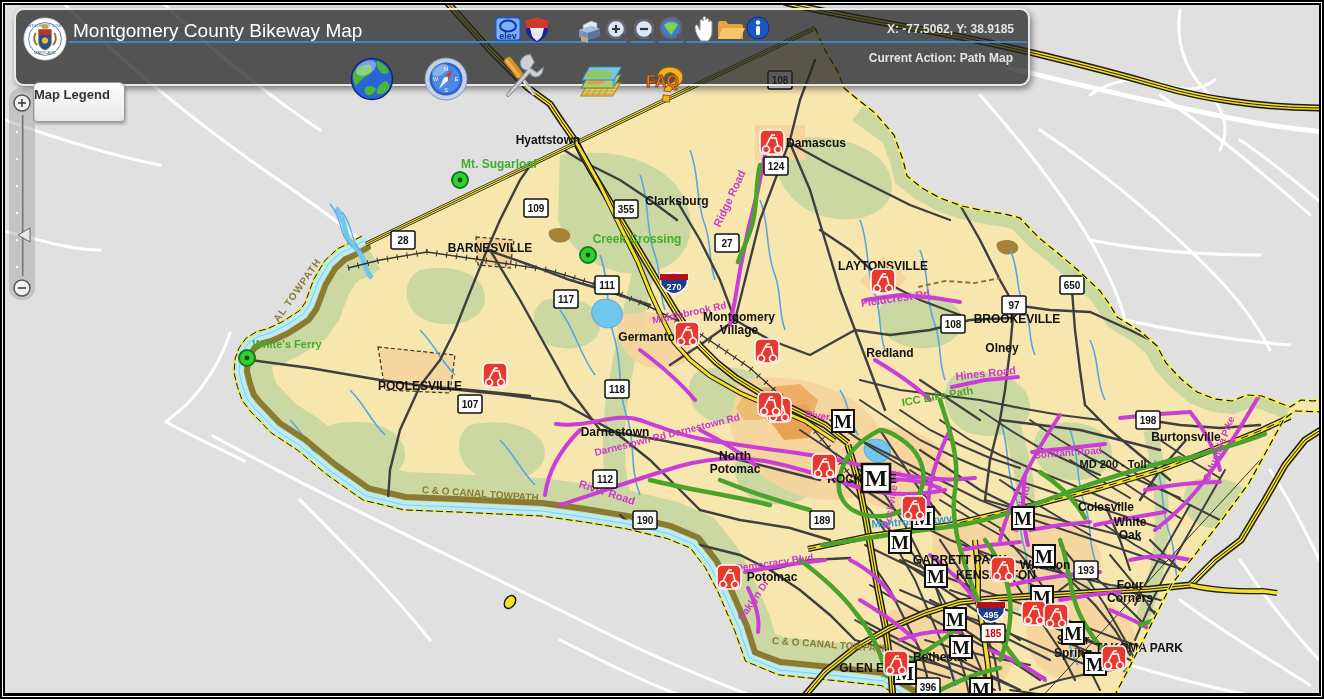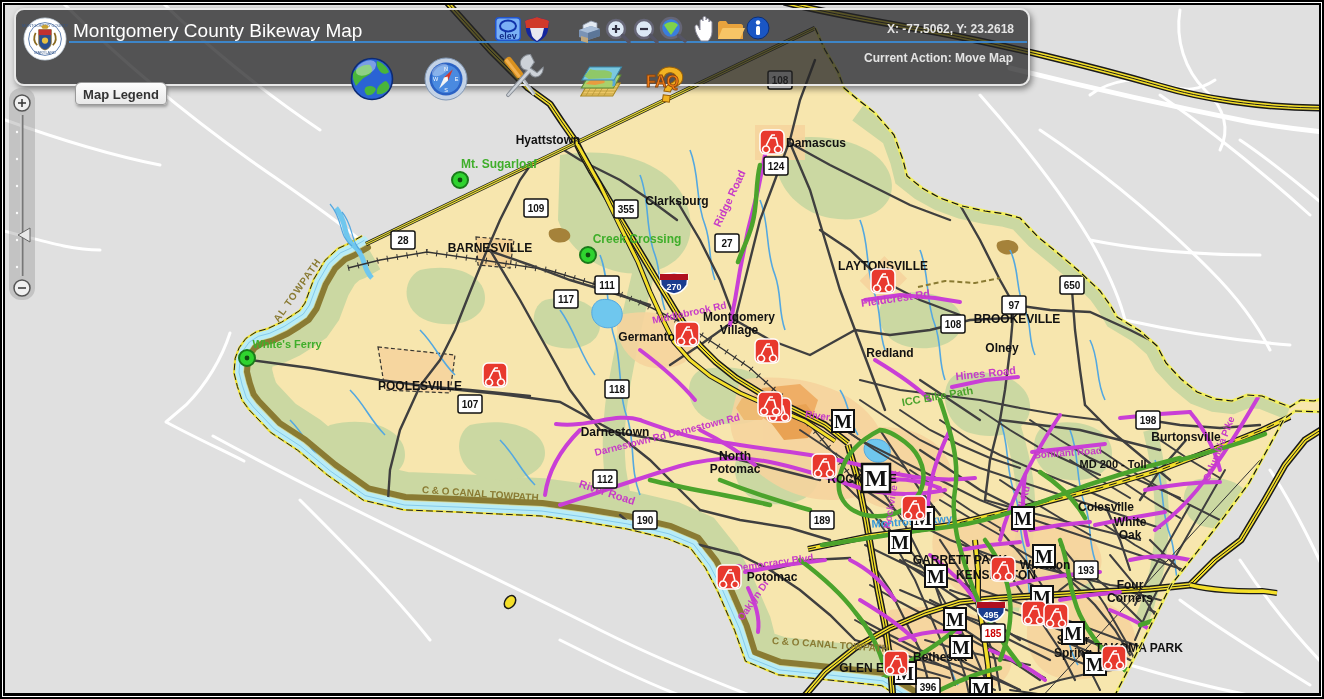--- a/index.html
+++ b/index.html
@@ -6,21 +6,21 @@
 *{box-sizing:border-box;}
 #frame{position:absolute;left:2px;top:2px;width:1320px;height:695px;border:1px solid #fff;}
 #map{position:absolute;left:5px;top:5px;width:1314px;height:688px;background:#e2e2e2;overflow:hidden;}
 #map svg{position:absolute;left:-5px;top:-5px;}
 .hdr{position:absolute;left:14px;top:8px;width:1016px;height:78px;background:rgba(36,36,38,0.75);border:2px solid #e8e8e8;border-radius:10px;box-shadow:2px 3px 6px rgba(0,0,0,0.45);z-index:20;}
 .hdr .title{position:absolute;left:57px;top:10px;color:#fff;font:19px "Liberation Sans",sans-serif;}
 .hdr .sub{position:absolute;left:55px;top:36px;color:#f0f0f0;font:bold 13px "Liberation Sans",sans-serif;}
 .hdr .blue{position:absolute;left:53px;top:31px;width:958px;height:2px;background:#3d85c8;}
 .hdr .xy{position:absolute;right:14px;top:12px;color:#e4e4e4;font:bold 12px "Liberation Sans",sans-serif;}
 .hdr .act{position:absolute;right:15px;top:41px;color:#e4e4e4;font:bold 12px "Liberation Sans",sans-serif;}
-#legendtab{position:absolute;left:33px;top:82px;width:92px;height:23px;background:linear-gradient(#fdfdfd,#e8e8e8);border:1px solid #999;border-radius:6px 6px 4px 4px;box-shadow:1px 2px 3px rgba(0,0,0,0.3);z-index:21;color:#333;font:bold 13px "Liberation Sans",sans-serif;text-align:center;line-height:24px;margin-left:42px;}
+#legendtab{position:absolute;left:33px;top:82px;width:92px;height:40px;background:linear-gradient(#fdfdfd,#e8e8e8);border:1px solid #999;border-radius:6px 6px 4px 4px;box-shadow:1px 2px 3px rgba(0,0,0,0.3);z-index:21;color:#333;font:bold 13px "Liberation Sans",sans-serif;line-height:24px;}
 #slider{position:absolute;left:9px;top:88px;width:26px;height:212px;background:rgba(160,160,160,0.45);border-radius:12px;z-index:21;}
 </style>
 </head>
 <body>
 <div id="frame"></div>
 <div id="map">
 <svg width="1324" height="699" viewBox="0 0 1324 699">
 <defs>
 <clipPath id="cc">
           <path id="county" d="M 815,28 L 825,50 L 838,72 L 844,88 L 856,98 L 875,113 L 894,135 L 903,160 L 907,176 L 922,188 L 940,198 L 962,206 L 985,211 L 1005,214 L 1020,218 L 1038,237 L 1060,255 L 1080,272 L 1100,291 L 1110,305 L 1117,317 L 1140,331 L 1157,346 L 1166,363 L 1181,379 L 1197,392 L 1215,399 L 1232,401 L 1247,395 L 1262,396 L 1277,402 L 1290,407 L 1301,400 L 1314,401 L 1324,398 L 1324,412 L 1295,411 L 1284,419 L 1266,452 L 1249,483 L 1224,517 L 1197,552 L 1171,585 L 1149,629 L 1127,672 L 1113,699 L 920,699 L 920,699 L 905,690 L 884,677 L 830,671 L 780,666 L 752,655 L 743,627 L 726,588 L 713,563 L 696,541 L 670,530 L 628,520 L 585,513 L 542,507 L 499,505 L 457,503 L 405,501 L 367,492 L 333,468 L 303,443 L 277,426 L 256,404 L 250,396 L 246,384 L 243,372 L 244,360 L 247,352 L 252,345 L 260,340 L 271,337 L 286,330 L 297,323 L 306,317 L 313,307 L 322,283 L 332,266 L 343,256 L 352,252 L 366,244 Z"></path>
@@ -625,22 +625,22 @@
 </g>
 
 <path fill="none" stroke="#f3ef5c" stroke-width="3" d="M 815,28 L 825,50 838,72 844,88 856,98 875,113 894,135 903,160 907,176 922,188 940,198 962,206 985,211 1005,214 1020,218 1038,237 1060,255 1080,272 1100,291 1110,305 1117,317 1140,331 1157,346 1166,363 1181,379 1197,392 1215,399 1232,401 1247,395 1262,396 1277,402 1290,407 1301,400 1314,401 1324,398 M 1324,412 L 1295,411 1284,419 1266,452 1249,483 1224,517 1197,552 1171,585 1149,629 1127,672 1113,699"></path>
 <path fill="none" stroke="#111" stroke-width="1.2" stroke-dasharray="7 4" d="M 815,28 L 825,50 838,72 844,88 856,98 875,113 894,135 903,160 907,176 922,188 940,198 962,206 985,211 1005,214 1020,218 1038,237 1060,255 1080,272 1100,291 1110,305 1117,317 1140,331 1157,346 1166,363 1181,379 1197,392 1215,399 1232,401 1247,395 1262,396 1277,402 1290,407 1301,400 1314,401 1324,398 M 1324,412 L 1295,411 1284,419 1266,452 1249,483 1224,517 1197,552 1171,585 1149,629 1127,672 1113,699"></path>
 <path fill="none" stroke="#8a7b33" stroke-width="2" stroke-dasharray="5 3" d="M 918,287 L 945,281 975,283 1000,278"></path>
 </svg>
 </div>
 <div class="hdr">
 <div class="title">Montgomery County Bikeway Map</div>
 <div class="blue"></div>
-<div class="xy">X: -77.5062, Y: 23.2618</div>
-<div class="act">Current Action: Move Map</div>
+<div class="xy">X: -77.5062, Y: 38.9185</div>
+<div class="act">Current Action: Path Map</div>
 <svg width="1016" height="78" style="position:absolute;left:0;top:0">
 
 <g transform="translate(29,29) scale(0.78)">
 <circle r="27" fill="#fff"></circle>
 <circle r="27" fill="none" stroke="#c8d4e2" stroke-width="1"></circle>
 <circle r="21" fill="none" stroke="#5577aa" stroke-width="1.2"></circle>
 <text y="-15.5" font-family="Liberation Sans, sans-serif" font-size="5" fill="#335588" text-anchor="middle">MONTGOMERY COUNTY</text>
 <g>
 <path d="M -8,-12 L 8,-12 8,4 C 8,10 4,13 0,14 C -4,13 -8,10 -8,4 Z" fill="#2a4f8f" stroke="#8a6a20" stroke-width="1"></path>
 <rect x="-8" y="-12" width="16" height="7" fill="#c03030"></rect>

